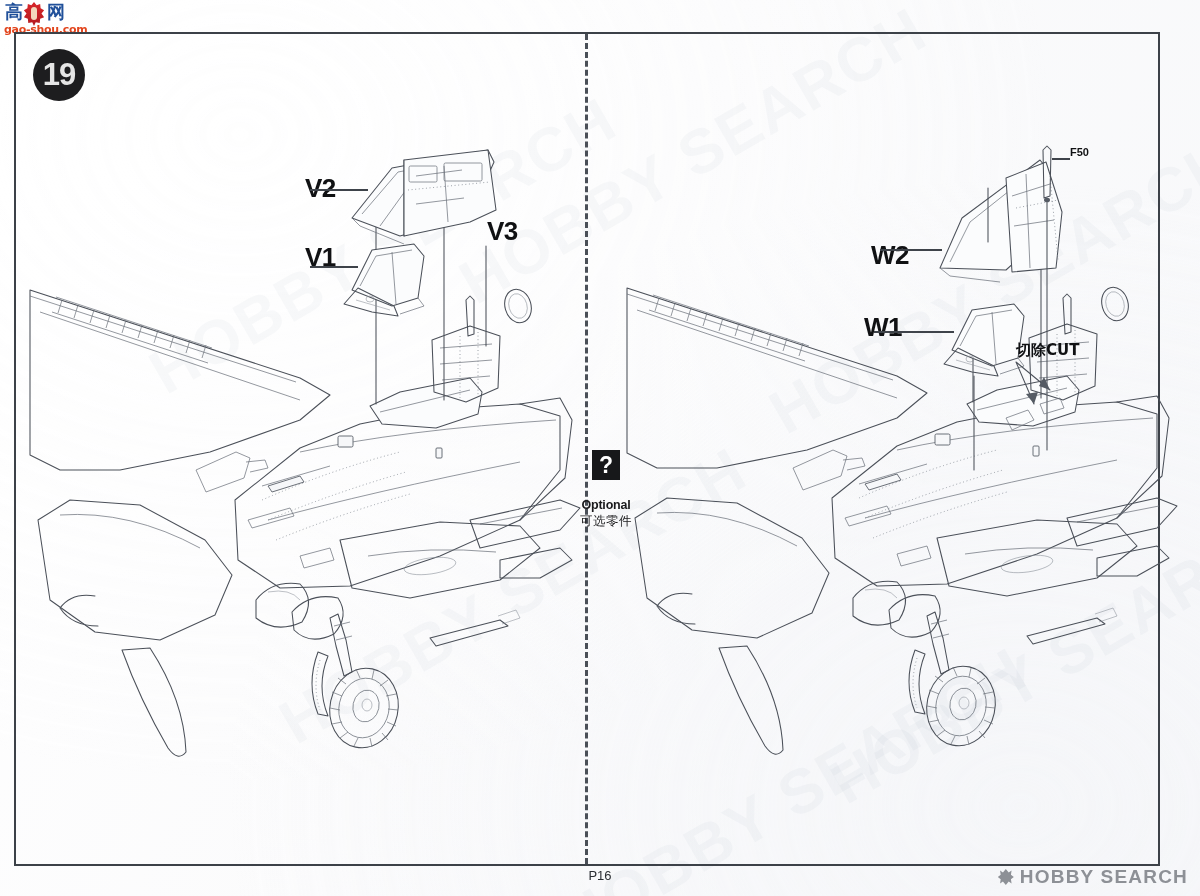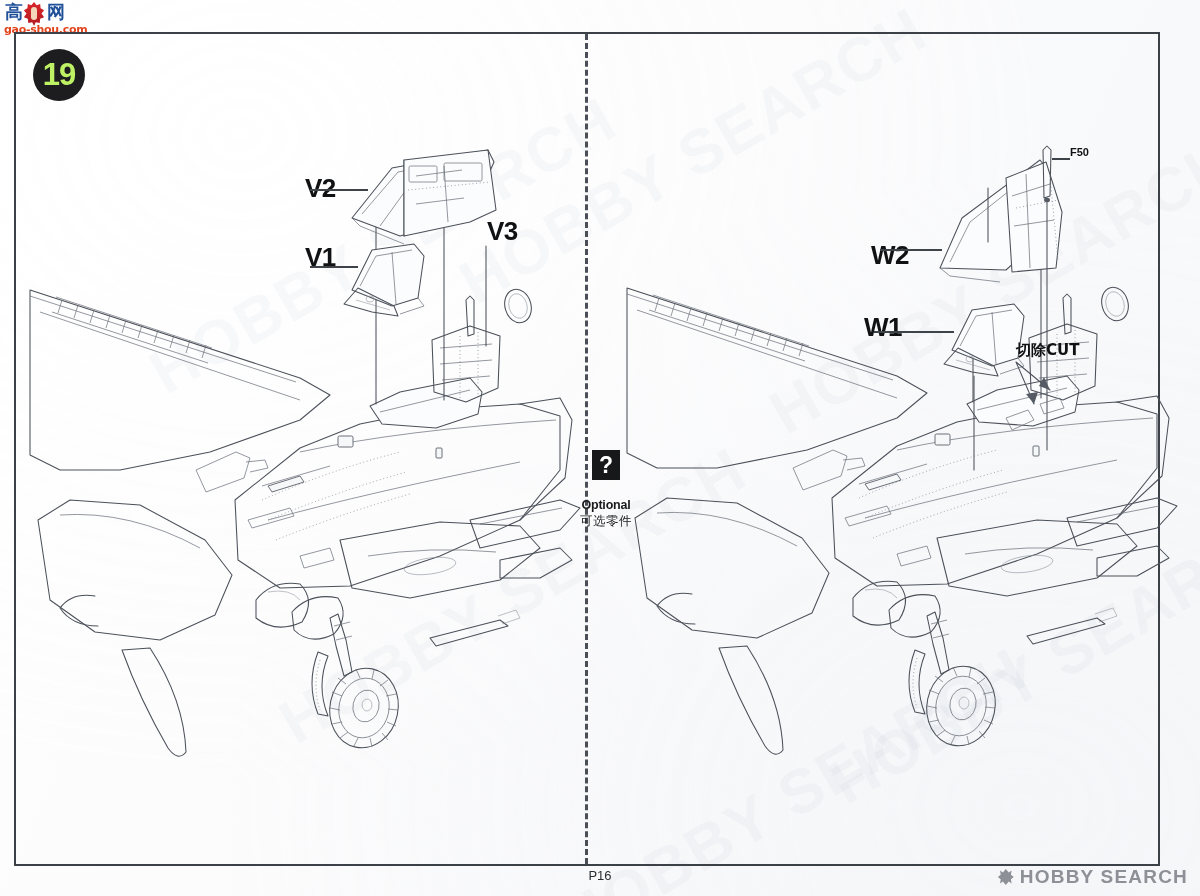--- a/index.html
+++ b/index.html
@@ -121,21 +121,21 @@
 
   
   #step-badge {
     position: absolute;
     left: 33px;
     top: 49px;
     width: 52px;
     height: 52px;
     border-radius: 50%;
     background: #1d1d1f;
-    color: #bef264;
+    color: #e5e5e5;
     font-size: 31px;
     font-weight: bold;
     display: flex;
     align-items: center;
     justify-content: center;
     letter-spacing: -1px;
     font-family: "Liberation Sans", sans-serif;
   }
 
   

